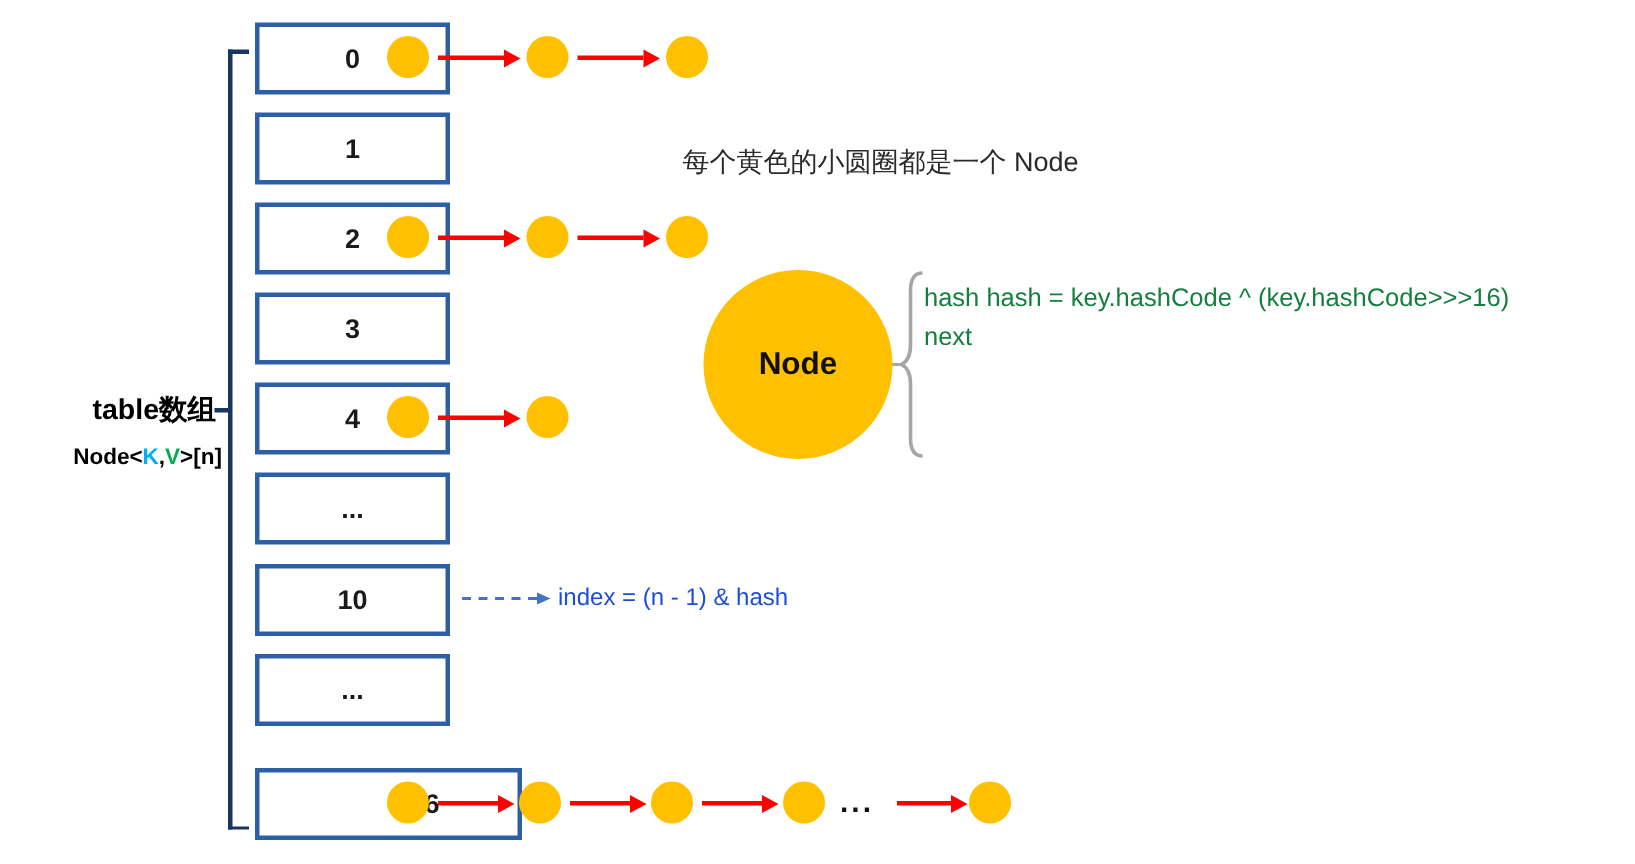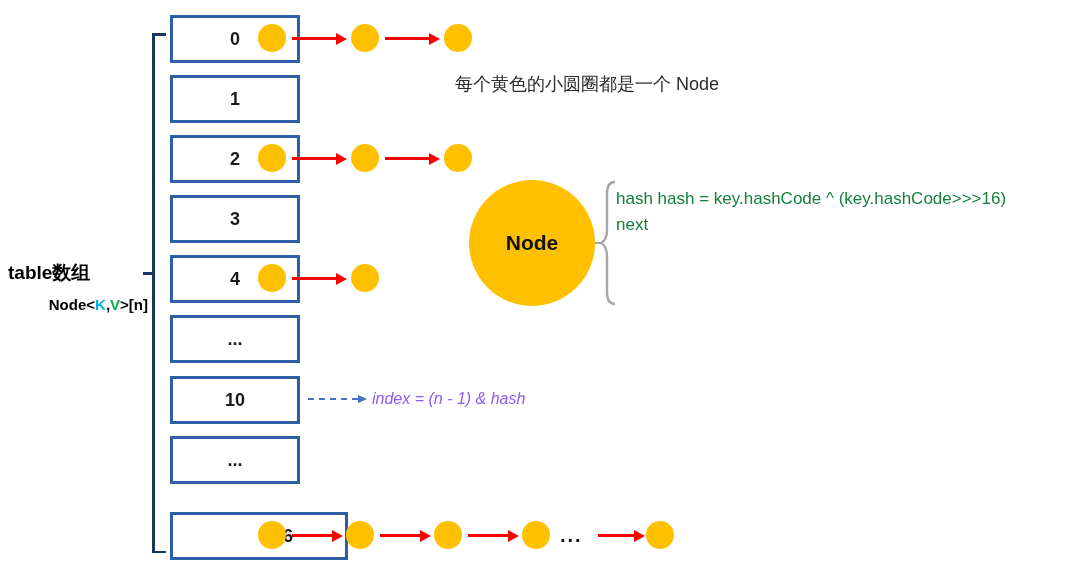--- a/index.html
+++ b/index.html
@@ -10,21 +10,21 @@
   
   .array-cell{
     position:absolute;left:170px;width:124px;height:42px;
     border:3px solid var(--box-border,#2d5fa6);background:#fff;
     display:flex;align-items:center;justify-content:center;
     font-weight:bold;font-size:18px;color:#1a1a1a;z-index:1;
   }
   
   .bracket-line{position:absolute;background:var(--bracket,#17375e);}
   
-  .table-label{position:absolute;left:8px;top:260px;width:136px;text-align:left;
+  .table-label{position:absolute;left:8px;top:260px;width:136px;text-align:right;
     font-weight:bold;font-size:19px;color:#000;}
   .type-label{position:absolute;left:8px;top:296px;width:140px;text-align:right;
     font-weight:bold;font-size:15px;color:#000;}
   .k-color{color:var(--k-color,#00b0f0);}
   .v-color{color:var(--v-color,#00b050);}
   
   .node-circle{position:absolute;width:28px;height:28px;border-radius:50%;
     background:var(--node-fill,#ffc000);z-index:2;}
   
   .arrow{position:absolute;height:3px;background:var(--arrow,#f00);z-index:3;}
@@ -36,22 +36,22 @@
     border-top:2px dashed var(--dashed-arrow,#4472c4);z-index:3;}
   .dashed-arrow::after{content:"";position:absolute;right:-9px;top:-5px;
     border-left:9px solid var(--dashed-arrow,#4472c4);
     border-top:4px solid transparent;border-bottom:4px solid transparent;}
   
   .big-node{position:absolute;left:469px;top:180px;width:126px;height:126px;border-radius:50%;
     background:var(--node-fill,#ffc000);display:flex;align-items:center;justify-content:center;
     font-weight:bold;font-size:21px;color:#111;z-index:1;}
   .brace-connector{position:absolute;left:594px;top:242px;width:7px;height:2px;background:#a6a6a6;}
   .fields{position:absolute;left:616px;top:186px;font-size:17px;color:#15803d;line-height:26px;white-space:nowrap;}
-  .note{position:absolute;font-size:18px;color:#2b2b2b;white-space:nowrap;}
-  .formula{position:absolute;left:372px;top:390px;font-size:16px;color:#8b5cf6;white-space:nowrap;font-style:italic;}
+  .note{position:absolute;font-size:18px;color:#2b2b2b;white-space:nowrap;margin-top:24px;}
+  .formula{position:absolute;left:372px;top:390px;font-size:16px;color:#1d4ed8;white-space:nowrap;}
   .ellipsis-inline{position:absolute;font-weight:bold;font-size:20px;color:#111;letter-spacing:2px;}
 </style>
 </head>
 <body>
 
 <div class="canvas">
 
   <div class="bracket-line" style="left:152px;top:33px;width:2.5px;height:520px;"></div>
   <div class="bracket-line" style="left:152px;top:33px;width:14px;height:2.5px;"></div>
   <div class="bracket-line" style="left:152px;top:550.5px;width:14px;height:2.5px;"></div>

